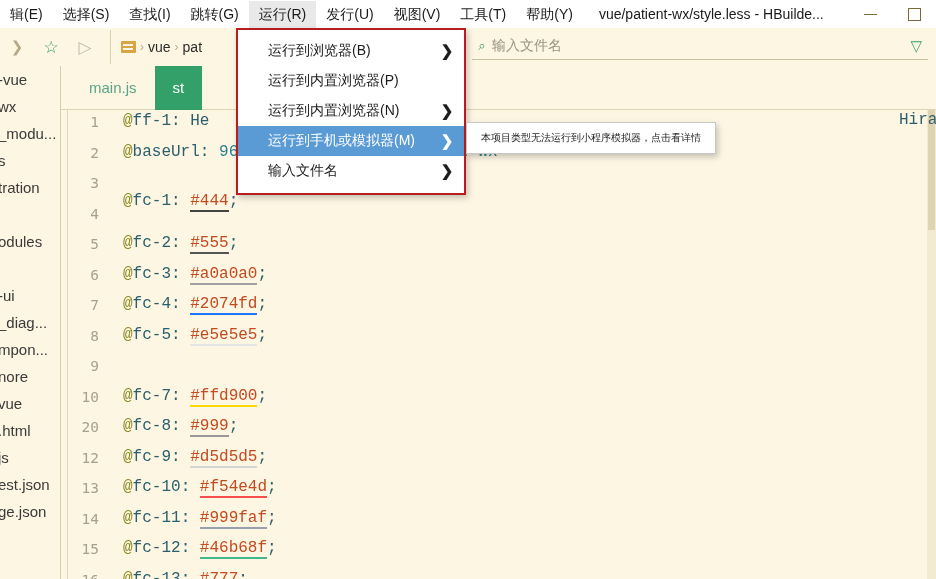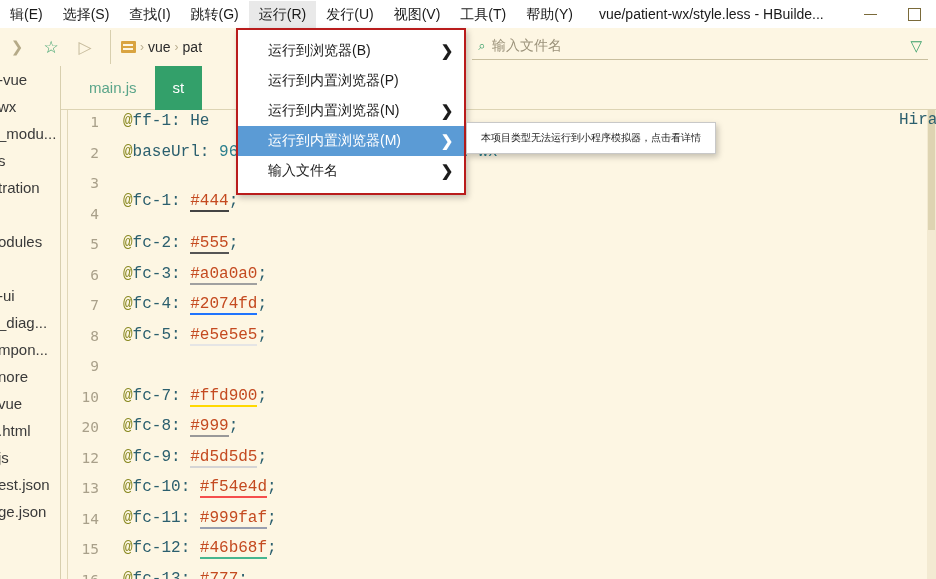--- a/index.html
+++ b/index.html
@@ -357,21 +357,21 @@
       </div>
       <div class="menu-row">
         <span class="label">运行到内置浏览器(P)</span>
         <span class="arrow"></span>
       </div>
       <div class="menu-row">
         <span class="label">运行到内置浏览器(N)</span>
         <span class="arrow">❯</span>
       </div>
       <div class="menu-row sel">
-        <span class="label">运行到内置浏览器(M)</span>
+        <span class="label">运行到手机或模拟器(M)</span>
         <span class="arrow">❯</span>
       </div>
       <div class="menu-row">
         <span class="label">输入文件名</span>
         <span class="arrow">❯</span>
       </div>
     </div>
 
   <div class="tooltip">本项目类型无法运行到小程序模拟器，点击看详情</div>
 

